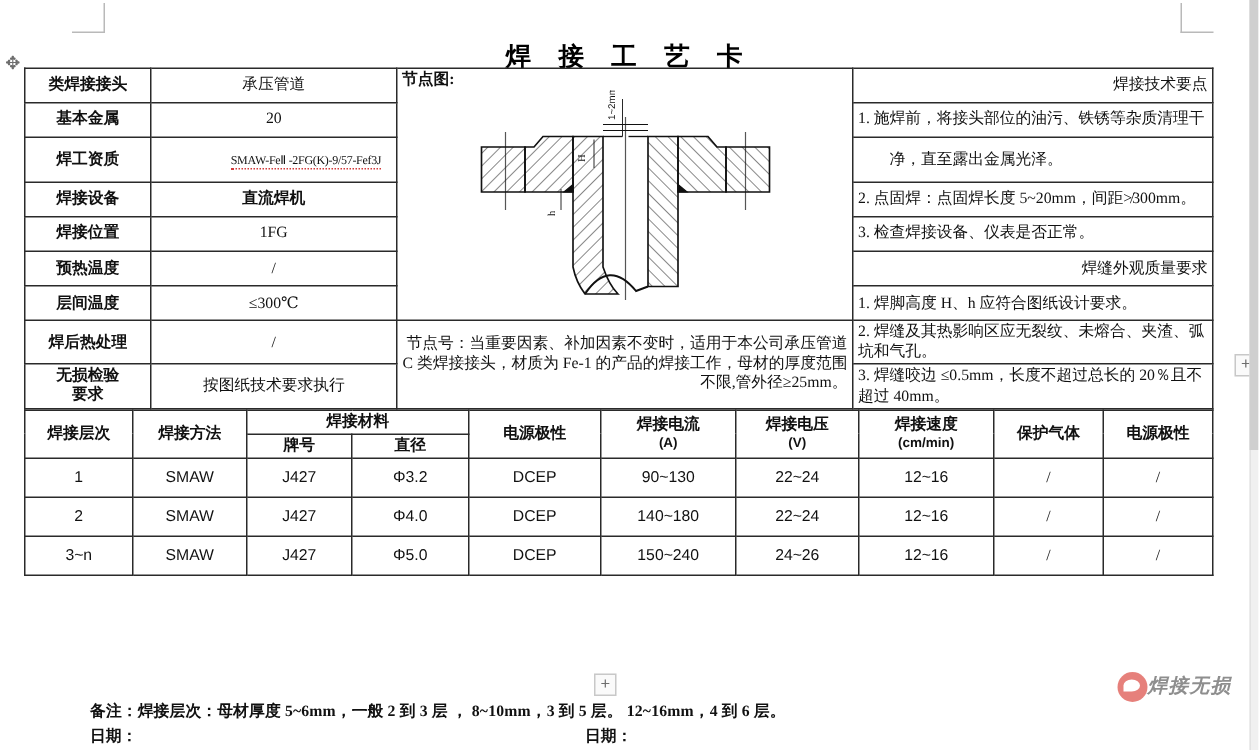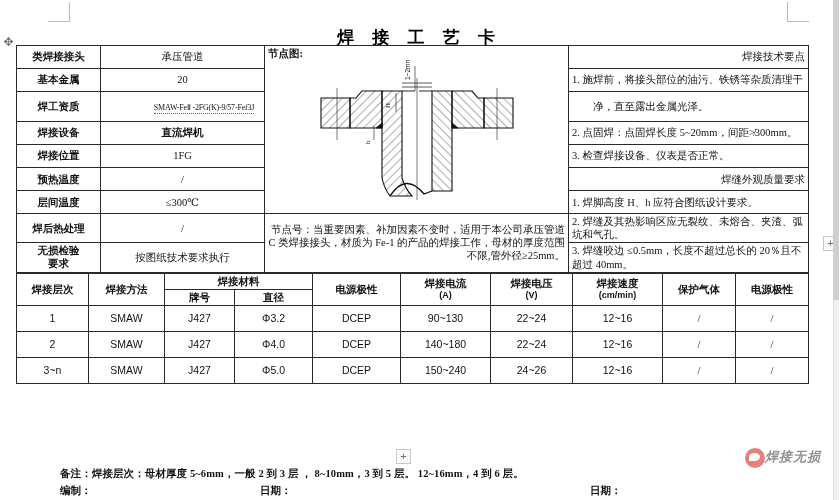--- a/index.html
+++ b/index.html
@@ -360,21 +360,20 @@
         <td class="val">/</td>
         <td class="val">/</td>
       </tr>
     </tbody>
       </table>
   </div>
 
   <div class="footer">
     <div class="remark bold">备注：焊接层次：母材厚度 5~6mm，一般 2 到 3 层 ，  8~10mm，3 到 5 层。  12~16mm，4 到 6 层。</div>
     <div class="sig">
-      <span class="s1">编制：</span>
       <span class="s2">日期：</span>
       <span>日期：</span>
     </div>
   </div>
 
   <div class="watermark">
     <div class="wm-badge"></div>
     <div class="wm-text">焊接无损</div>
   </div>
 

